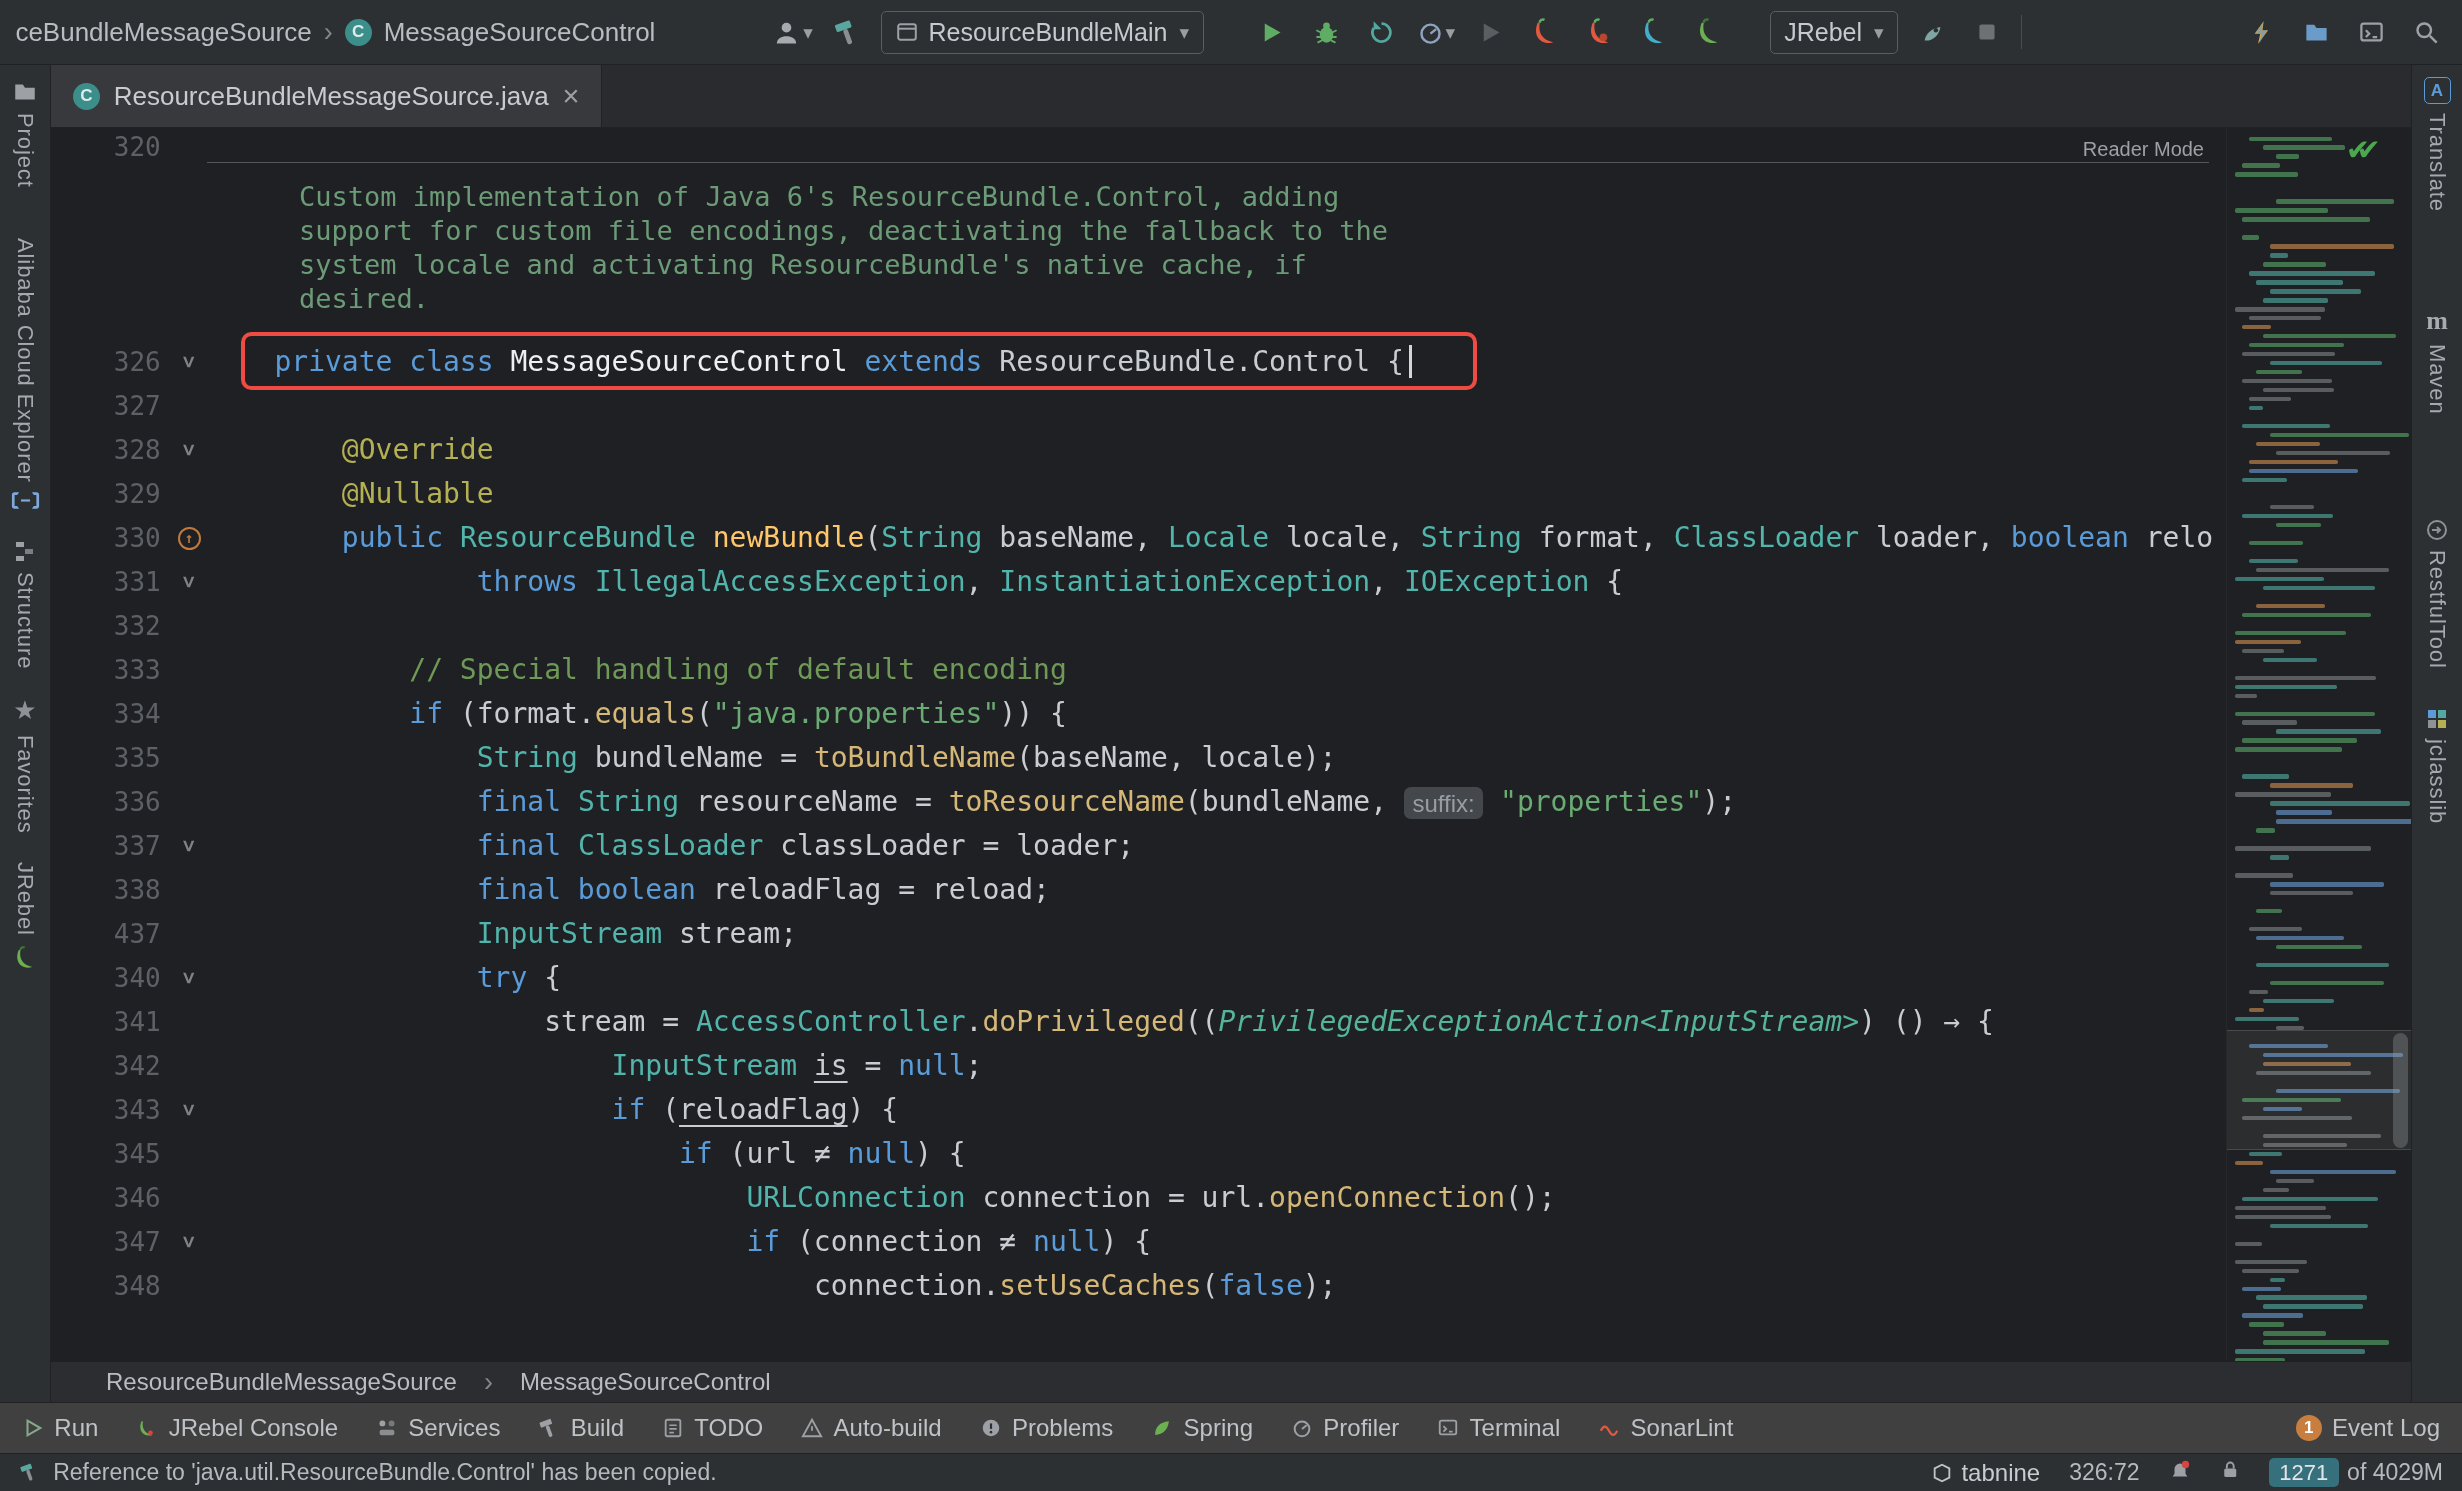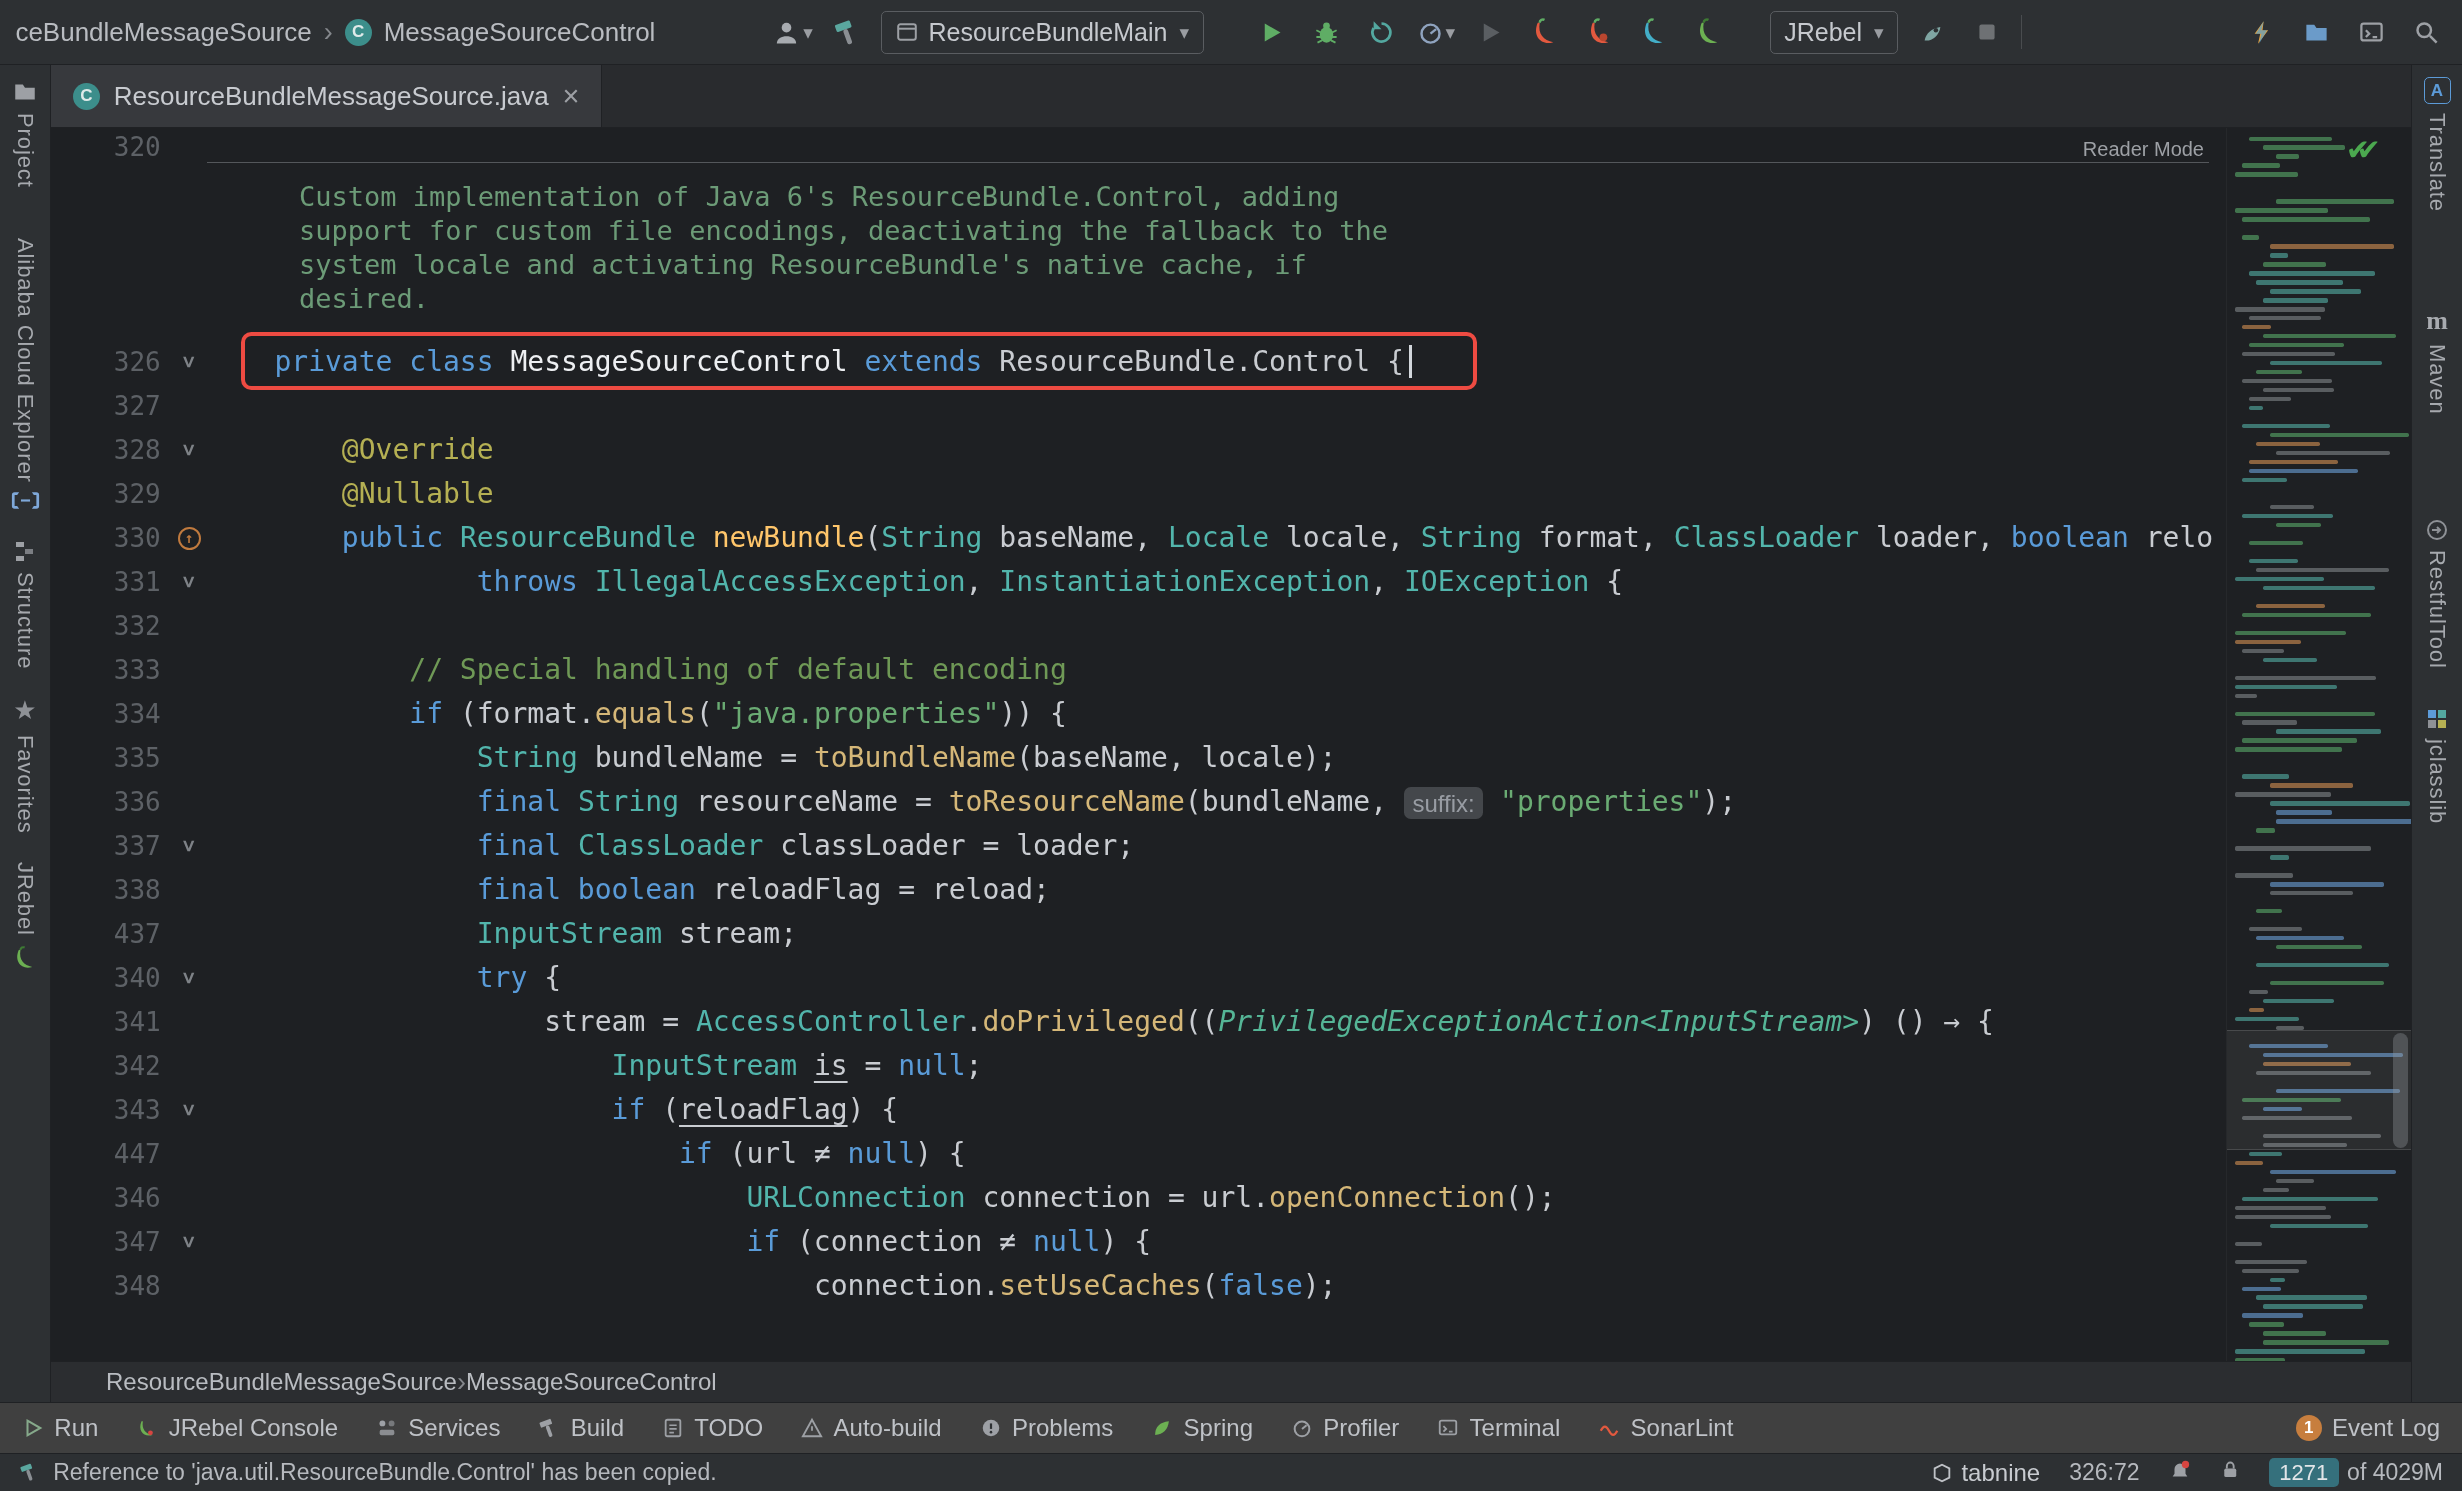--- a/index.html
+++ b/index.html
@@ -77,21 +77,21 @@
   .mm-content { position: absolute; inset: 8.5px 5.1px; }
   .mrow { height: 4.3px; margin-bottom: 4.7px; opacity: .75; border-radius: 1.7px; }
   .mm-viewport { position: absolute; left: 0; right: 0; top: 902px; height: 120px;
     background: rgba(255,255,255,.06); border-top: 0.9px solid rgba(255,255,255,.14); border-bottom: 0.9px solid rgba(255,255,255,.14); }
   .mm-thumb { position: absolute; right: 2.6px; top: 905px; width: 15.4px; height: 115px;
     background: rgba(150,155,160,.35); border-radius: 7.7px; }
   .checks { position: absolute; top: 5.1px; right: 44px; color: #4BA84F; font-size: 29px; letter-spacing: -13.7px; }
 
   
   .bcrumb-bar { height: 41px; flex: none; background: #2B2D30; border-top: 0.9px solid #1F2124;
-    display: flex; align-items: center; gap: 0; padding-left: 55px; font-size: 24px; color: #B9BCC1; }
+    display: flex; align-items: center; gap: 27px; padding-left: 55px; font-size: 24px; color: #B9BCC1; }
 
   
   .twbar { position: absolute; left: 0; right: 0; bottom: 38px; height: 51px; background: #404040;
     border-top: 0.9px solid #1F2124; display: flex; align-items: center; gap: 38px; padding: 0 22px;
     font-size: 24px; color: #BFC2C7; }
   .twitem { display: inline-flex; align-items: center; gap: 10.3px; white-space: nowrap; }
   .evbadge { width: 26px; height: 26px; border-radius: 50%; background: #C77E3E; color: #FFF;
     font: 700 17px/26px "Liberation Sans", sans-serif; text-align: center; }
 
   
@@ -402,21 +402,21 @@
                 <pre class="ctext"><span>                        </span><span class="tk-ty">InputStream </span><span class="tk-u">is</span><span> = </span><span class="tk-k">null</span><span>;</span></pre>
               </div>
               <div class="crow">
                 <span class="lnum">343</span>
                 <span class="gic">
                   <span class="fold">&gt;</span>
                 </span>
                 <pre class="ctext"><span>                        </span><span class="tk-k">if </span><span>(</span><span class="tk-u">reloadFlag</span><span>) {</span></pre>
               </div>
               <div class="crow">
-                <span class="lnum">447</span>
+                <span class="lnum">345</span>
                 <span class="gic"></span>
                 <pre class="ctext"><span>                            </span><span class="tk-k">if </span><span>(url ≠ </span><span class="tk-k">null</span><span>) {</span></pre>
               </div>
               <div class="crow">
                 <span class="lnum">346</span>
                 <span class="gic"></span>
                 <pre class="ctext"><span>                                </span><span class="tk-ty">URLConnection </span><span>connection = url.</span><span class="tk-m">openConnection</span><span>();</span></pre>
               </div>
               <div class="crow">
                 <span class="lnum">347</span>

